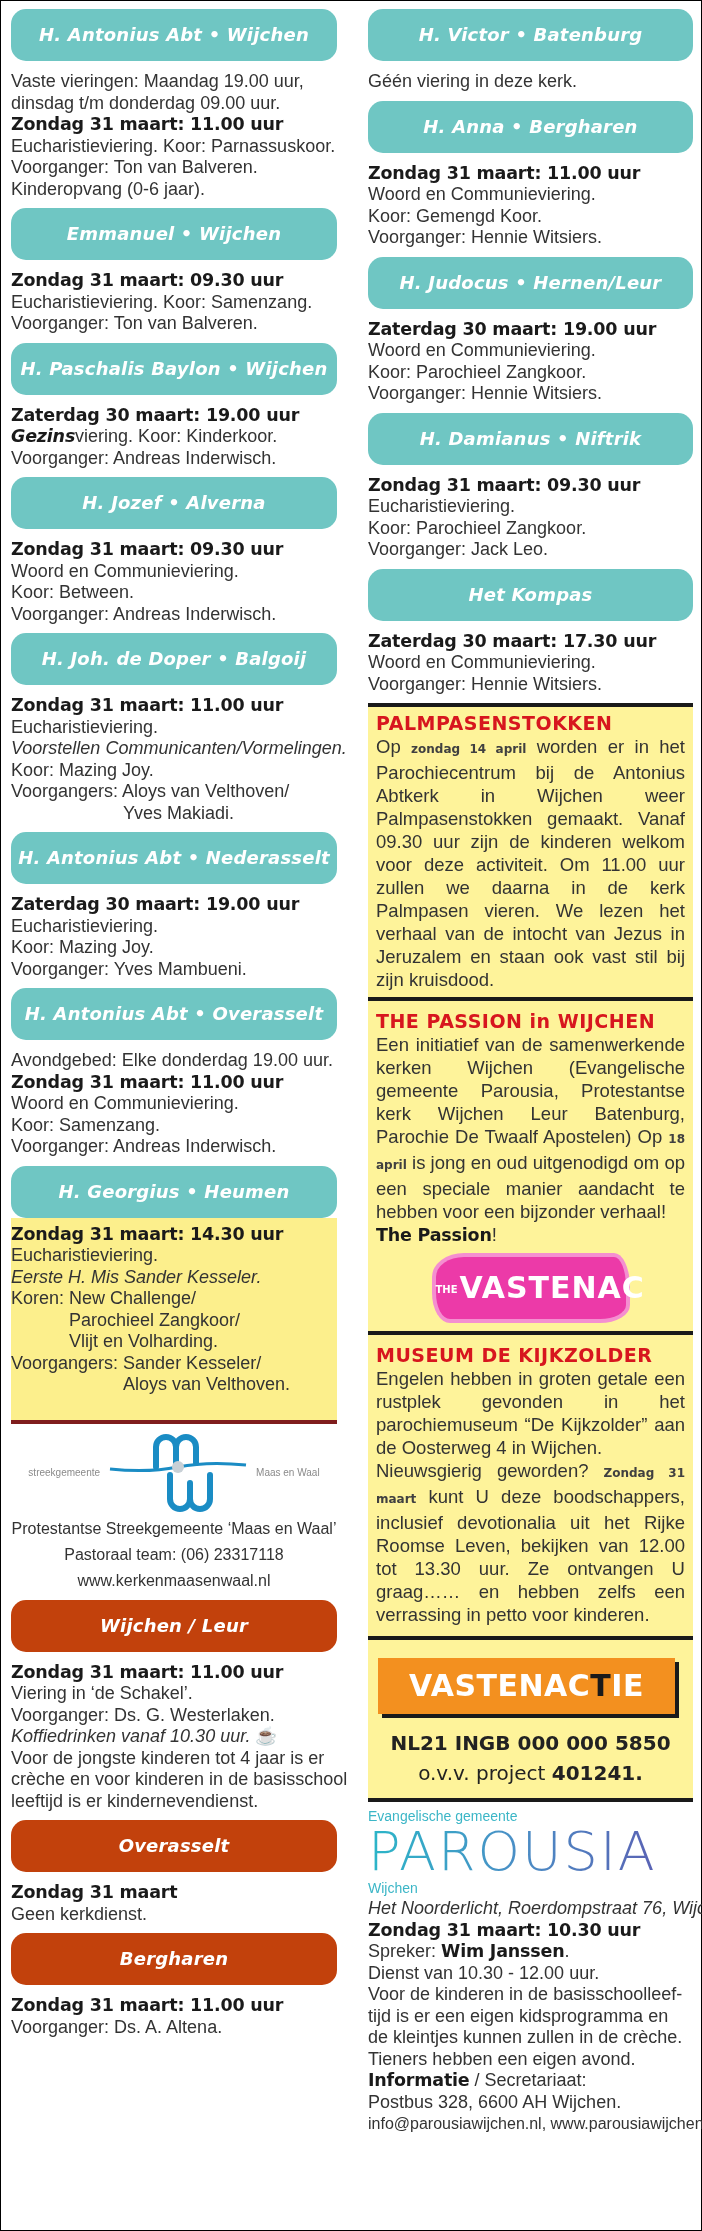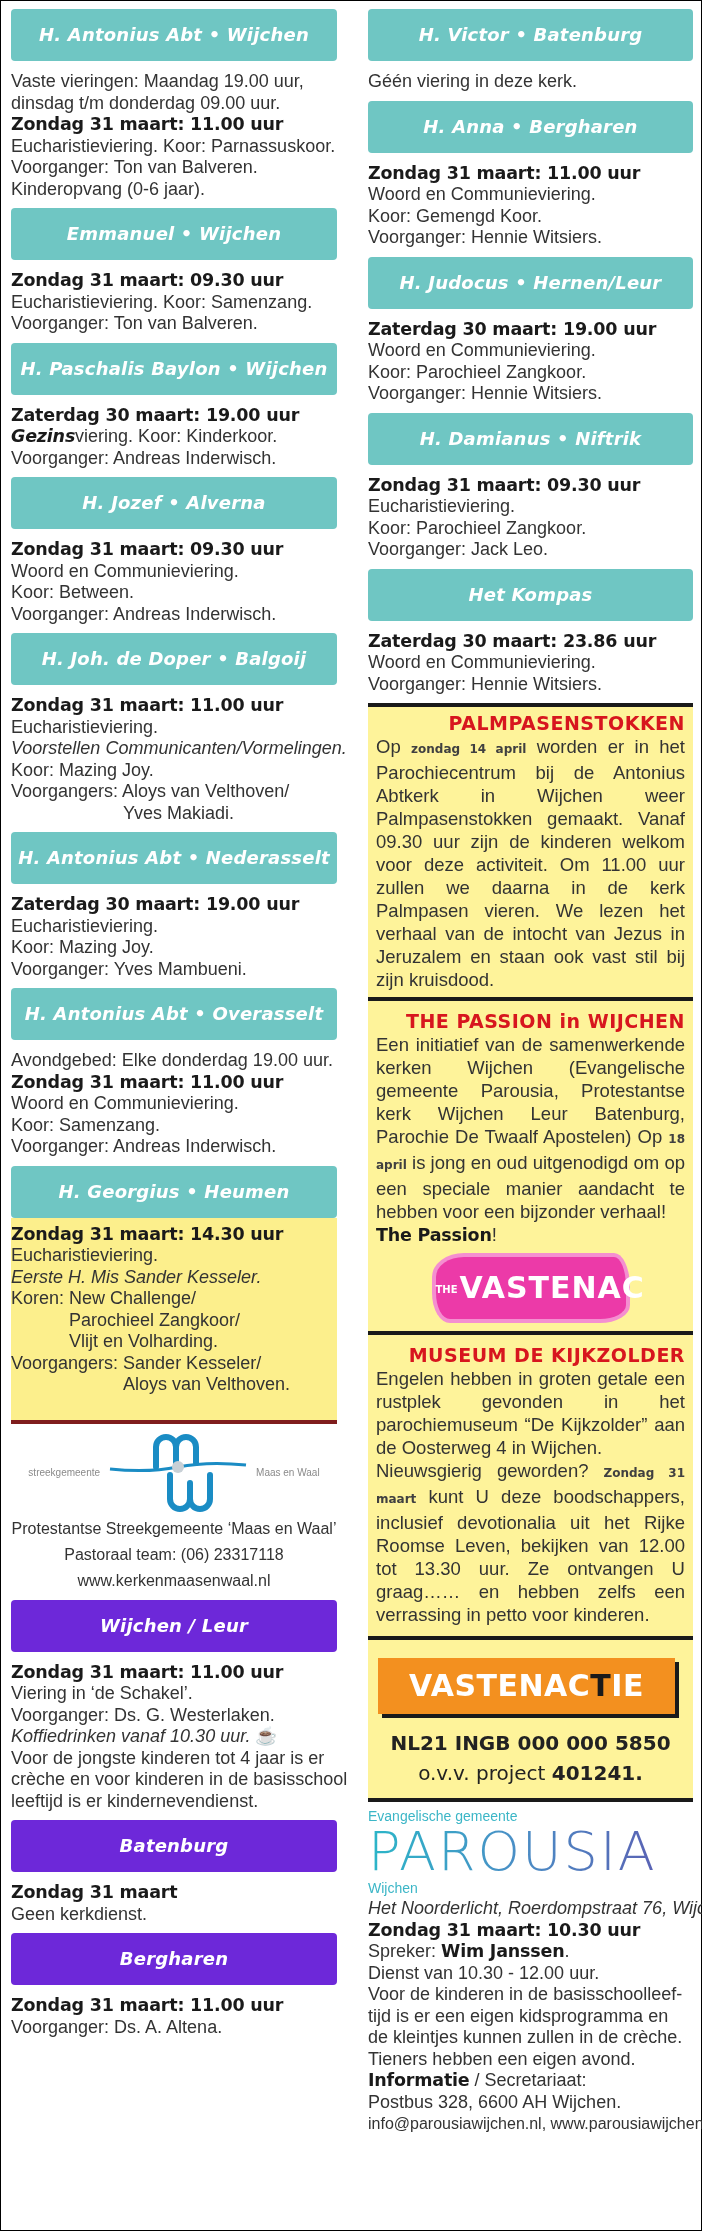--- a/index.html
+++ b/index.html
@@ -12,52 +12,52 @@
   .page {
     position: relative; width: 700px; height: 2229px;
     border: 1px solid #000; background: #fff;
   }
   .col {
     position: absolute; top: 0;
   }
   .col-left { left: 10px; width: 326px; }
   .col-right { left: 367px; width: 325px; }
   .hdr {
-    border-radius: 4px;
+    border-radius: 15px;
     color: #fff;
     font-family: "DejaVu Sans", sans-serif;
     font-weight: bold; font-style: italic;
     font-size: 18px;
     text-align: center;
     height: 52px; line-height: 52px;
     white-space: nowrap; overflow: hidden;
     letter-spacing: 0.2px;
   }
   .hdr.teal { background: #6fc6c3; }
-  .hdr.blue { background: #6d28d9; }
+  .hdr.blue { background: #c2410c; }
   .txt {
     font-family: "Liberation Sans Narrow", "Liberation Sans", sans-serif;
     font-size: 18px; line-height: 21.5px; color: #333;
     transform-origin: left top;
   }
   .txt div { white-space: nowrap; }
   .b { font-weight: bold; color: #1a1a1a; font-family: "DejaVu Sans", sans-serif; font-size: 17.5px; letter-spacing: -0.2px; }
   .i { font-style: italic; }
   .indent1 { padding-left: 58px; }
   .indent2 { padding-left: 112px; }
   .yellow { background: #fcef8c; }
   .sec { margin-top: 10px; margin-bottom: 8px; }
   .notice {
     background: #fef39a;
     border-top: 4px solid #1a1a1a;
     padding: 4px 8px 6px 8px;
   }
   .notice-title {
     font-family: "DejaVu Sans", sans-serif; font-weight: bold;
-    color: #d7161e; text-align: right; font-size: 19px; letter-spacing: 0.5px;
+    color: #d7161e; text-align: left; font-size: 19px; letter-spacing: 0.5px;
     line-height: 24px;
   }
   .notice .just {
     text-align: justify; text-align-last: left;
     font-family: "Liberation Sans Narrow", "Liberation Sans", sans-serif;
     font-size: 18.5px; line-height: 23px; color: #333;
   }
   .red { color: #404040; font-weight: bold; font-family: "DejaVu Sans", sans-serif; font-size: 12px; }
   .passion-logo {
     margin: 10px auto 6px auto; width: 190px; height: 62px;
@@ -197,21 +197,21 @@
     <div class="txt sec">
       <div class="b">Zondag 31 maart: 11.00 uur</div>
       <div>Viering in ‘de Schakel’.</div>
       <div>Voorganger: Ds. G. Westerlaken.</div>
       <div><span class="i">Koffiedrinken vanaf 10.30 uur.</span> <span>☕</span></div>
       <div>Voor de jongste kinderen tot 4 jaar is er</div>
       <div>crèche en voor kinderen in de basisschool</div>
       <div>leeftijd is er kindernevendienst.</div>
     </div>
 
-    <div class="hdr blue">Batenburg</div>
+    <div class="hdr blue">Overasselt</div>
     <div class="txt sec">
       <div class="b">Zondag 31 maart</div>
       <div>Geen kerkdienst.</div>
     </div>
 
     <div class="hdr blue">Bergharen</div>
     <div class="txt sec">
       <div class="b">Zondag 31 maart: 11.00 uur</div>
       <div>Voorganger: Ds. A. Altena.</div>
     </div>
@@ -243,21 +243,21 @@
     <div class="hdr teal">H. Damianus • Niftrik</div>
     <div class="txt sec">
       <div class="b">Zondag 31 maart: 09.30 uur</div>
       <div>Eucharistieviering.</div>
       <div>Koor: Parochieel Zangkoor.</div>
       <div>Voorganger: Jack Leo.</div>
     </div>
 
     <div class="hdr teal">Het Kompas</div>
     <div class="txt sec">
-      <div class="b">Zaterdag 30 maart: 23.86 uur</div>
+      <div class="b">Zaterdag 30 maart: 17.30 uur</div>
       <div>Woord en Communieviering.</div>
       <div>Voorganger: Hennie Witsiers.</div>
     </div>
 
     <div class="notice">
       <div class="notice-title">PALMPASENSTOKKEN</div>
       <div class="just"><span>Op </span><span class="red">zondag 14 april</span><span> worden er in het Parochiecentrum bij de Antonius Abtkerk in Wijchen weer Palmpasenstokken gemaakt. Vanaf 09.30 uur zijn de kinderen welkom voor deze activiteit. Om 11.00 uur zullen we daarna in de kerk Palmpasen vieren. We lezen het verhaal van de intocht van Jezus in Jeruzalem en staan ook vast stil bij zijn kruisdood.</span></div>
     </div>
 
     <div class="notice" style="padding-top:8px;">

